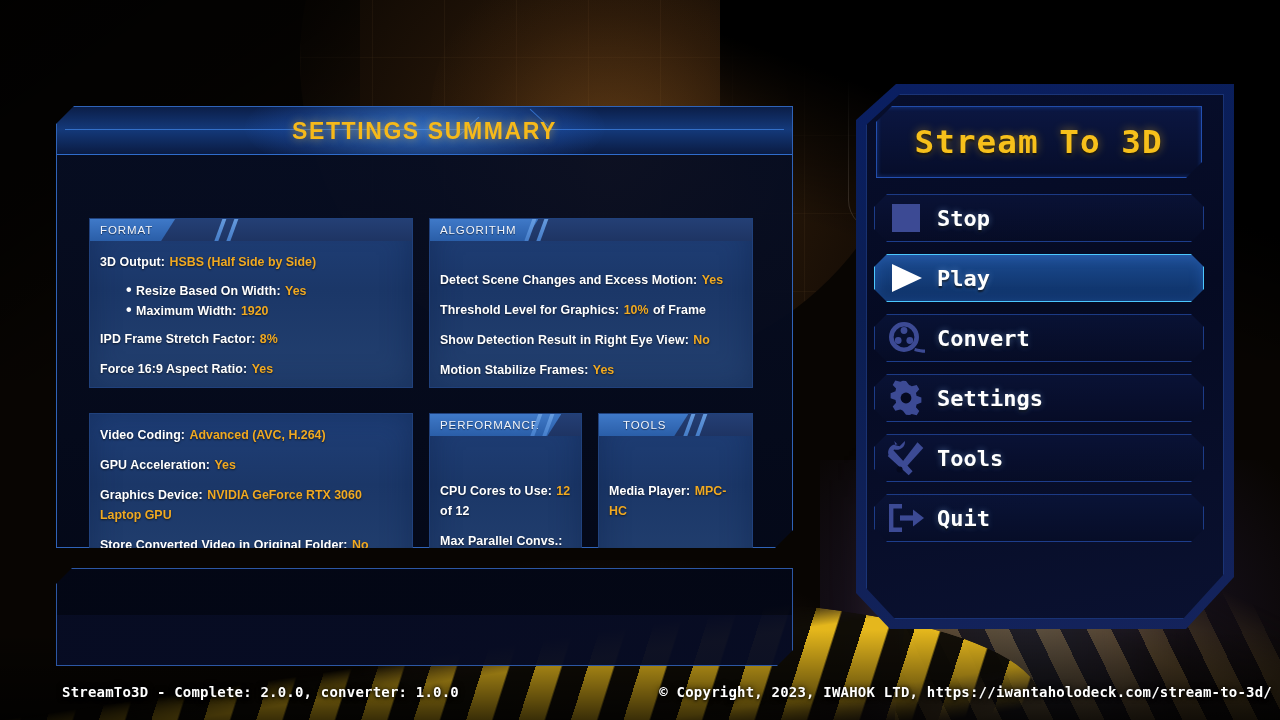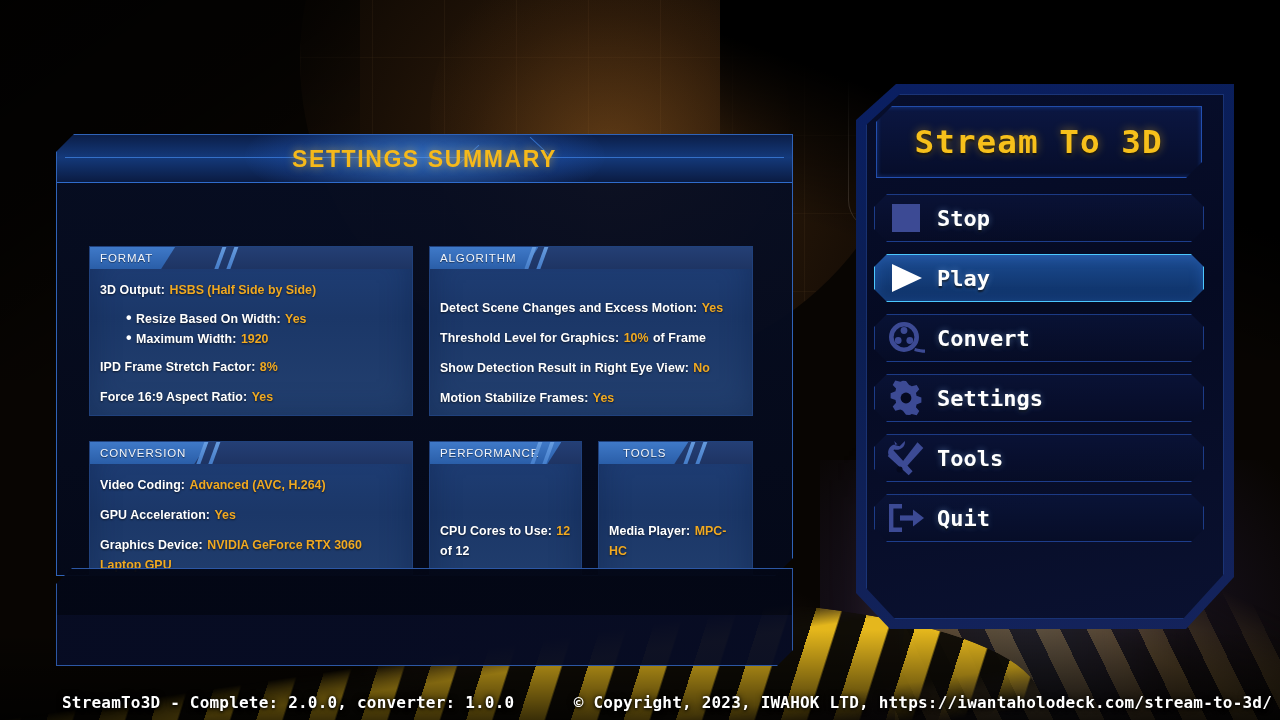--- a/index.html
+++ b/index.html
@@ -80,21 +80,21 @@
             mask-image:linear-gradient(20deg, #000 0 55%, transparent 80%);
     opacity:.7;
   }
   .bg-floorshadow {
     position:absolute; left:0; bottom:0; width:100%; height:90px;
     background:linear-gradient(0deg, rgba(0,0,0,.75), rgba(0,0,0,0));
   }
 
   
   #summary-window {
-    position:absolute; left:56px; top:134px; width:737px; height:442px;
+    position:absolute; left:56px; top:106px; width:737px; height:442px;
     background:linear-gradient(180deg, rgba(7,14,36,.93), rgba(4,9,26,.95));
     border:1px solid #2f63b8;
     clip-path:polygon(18px 0, 100% 0, 100% calc(100% - 18px), calc(100% - 18px) 100%, 0 100%, 0 18px);
     box-shadow:0 0 22px rgba(20,60,140,.45);
   }
   .win-titlebar {
     position:relative; height:48px;
     background:linear-gradient(180deg, #0d2352 0%, #153b7e 45%, #0c2characters 100%);
     background:linear-gradient(180deg, #0b1e48 0%, #14397a 48%, #0a1b42 100%);
     border-bottom:1px solid #2f6ccc;
@@ -161,21 +161,21 @@
   ul.bullets li { margin-bottom:2px; }
   ul.bullets li::before { content:"• "; color:#ffffff; font-weight:700; }
 
   
   #panel-format      { left:32px;  top:63px;  width:324px; height:170px; }
   #panel-algorithm   { left:372px; top:63px;  width:324px; height:170px; }
   #panel-conversion  { left:32px;  top:258px; width:324px; height:170px; }
   #panel-performance { left:372px; top:258px; width:153px; height:170px; }
   #panel-tools       { left:541px; top:258px; width:155px; height:170px; }
   #panel-performance .panel-body,
-  #panel-tools .panel-body { padding-top:56px; }
+  #panel-tools .panel-body { padding-top:44px; }
   #panel-algorithm .panel-body { padding-top:28px; }
 
   
   #lower-window {
     position:absolute; left:56px; top:568px; width:737px; height:98px;
     background:linear-gradient(180deg, rgba(3,7,22,.96) 0%, rgba(3,7,22,.96) 48%, rgba(7,12,36,.96) 48%, rgba(7,12,36,.96) 100%);
     border:1px solid #2c57a4;
     clip-path:polygon(16px 0, 100% 0, 100% calc(100% - 16px), calc(100% - 16px) 100%, 0 100%, 0 16px);
   }
 
@@ -236,23 +236,23 @@
     font-family:"DejaVu Sans Mono", monospace;
     font-size:22px; font-weight:700; color:#ffffff; letter-spacing:0px;
     text-shadow:0 0 6px rgba(140,190,255,.45), 0 2px 2px rgba(0,0,0,.8);
   }
   .mbtn .micon svg { display:block; }
   .icon-dim { fill:#3c4a94; }
   .icon-bright { fill:#ffffff; }
 
   
   .footer-text {
-    position:absolute; bottom:8px;
+    position:absolute; bottom:20px;
     font-family:"DejaVu Sans Mono", monospace;
-    font-size:16px; font-weight:700; color:#ffffff; letter-spacing:.2px;
+    font-size:14px; font-weight:700; color:#ffffff; letter-spacing:.2px;
     text-shadow:0 1px 3px rgba(0,0,0,.95), 0 0 6px rgba(0,0,0,.9);
     white-space:nowrap;
   }
   #footer-left { left:62px; }
   #footer-right { right:8px; }
 </style>
 </head>
 <body>
 
 <div id="bg">
@@ -345,27 +345,20 @@
         </div>
         <div class="row">
           <span class="k">Motion Stabilize Frames:</span>
           <span class="v">Yes</span>
           <span class="k"></span>
         </div>
       </div>
     </div>
 
     <div class="panel" id="panel-conversion">
-      <div class="panel-head">
-        <div class="tab">
-          <span>CONVERSION</span>
-        </div>
-        <div class="slash" style="left:110px;"></div>
-        <div class="slash" style="left:122px;"></div>
-      </div>
       <div class="panel-body">
         <div class="row">
           <span class="k">Video Coding:</span>
           <span class="v">Advanced (AVC, H.264)</span>
         </div>
         <div class="row">
           <span class="k">GPU Acceleration:</span>
           <span class="v">Yes</span>
         </div>
         <div class="row">

